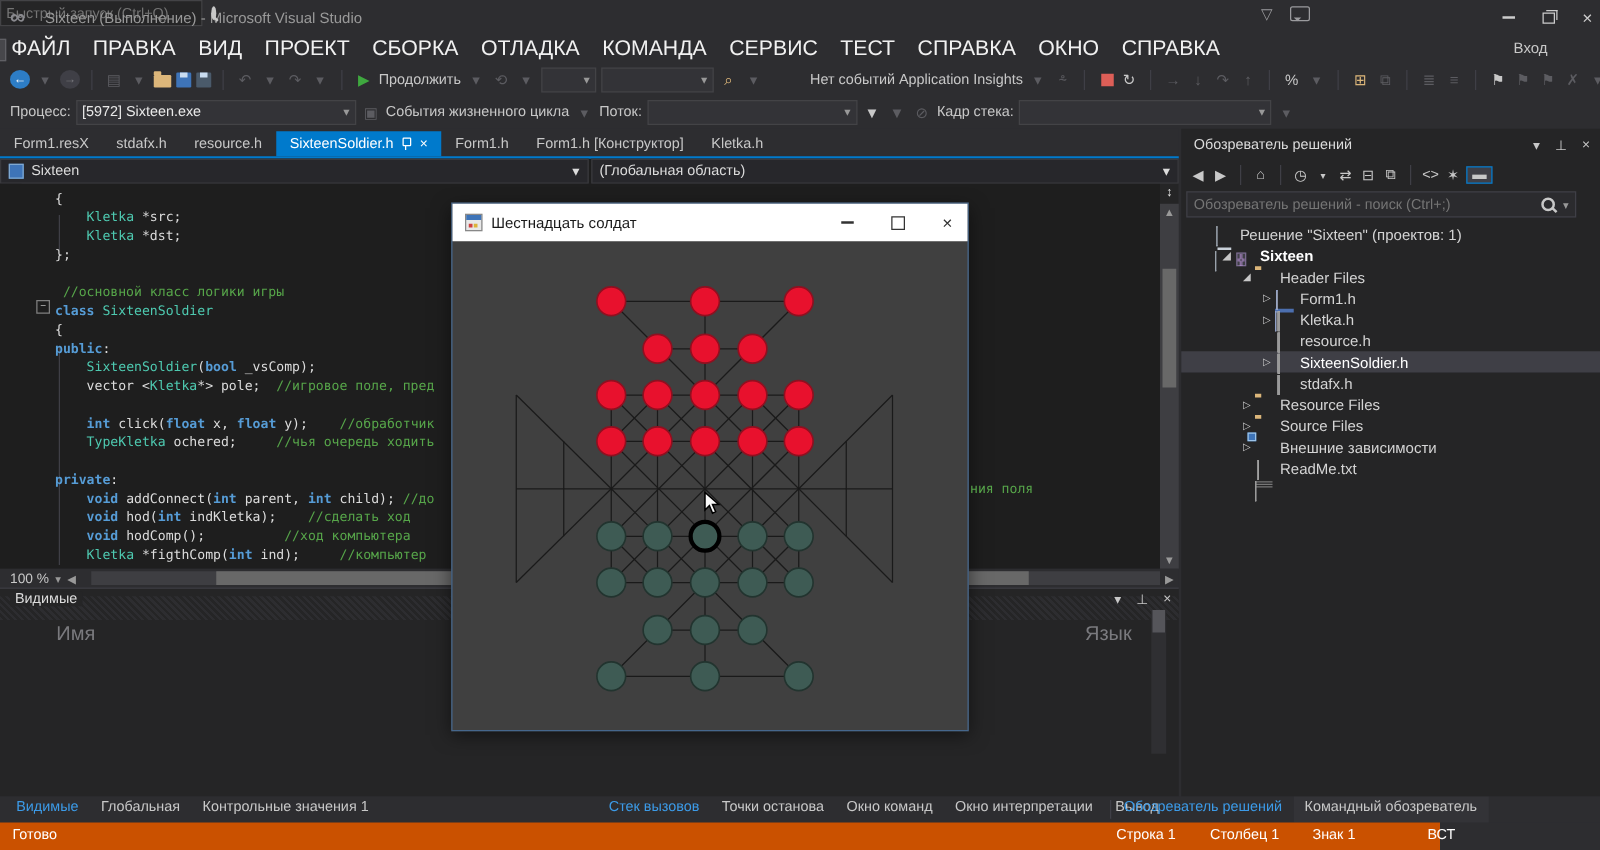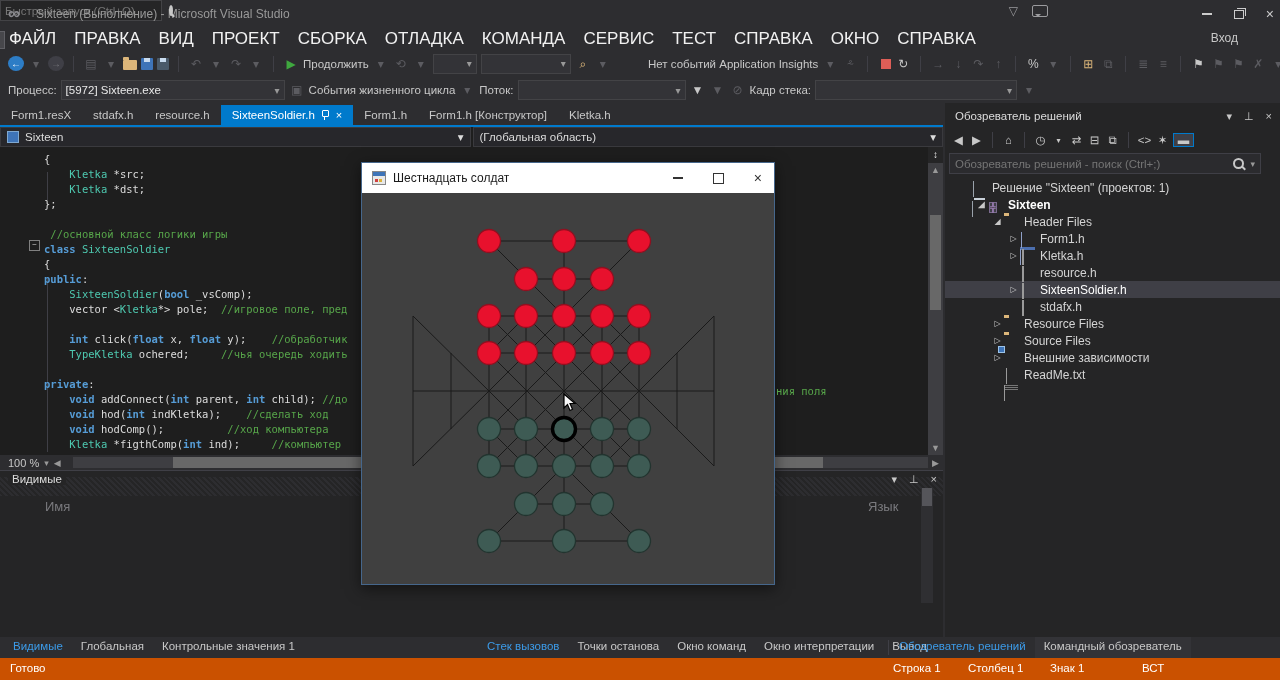--- a/index.html
+++ b/index.html
@@ -85,34 +85,34 @@
   #zoomctl{margin-left:8px;color:#C8C8C8;font-size:11px;display:flex;gap:5px;align-items:center;}
   #htrack{margin-left:12px;flex:1;height:11px;background:#3E3E42;position:relative;}
   #hthumb{position:absolute;left:100px;top:0;width:650px;height:11px;background:#686868;}
 
   
   #watch{left:0;top:470px;width:943px;height:167px;background:#252526;border-top:1px solid #3F3F46;}
   #watch-header{position:absolute;left:0;top:6px;width:943px;height:19px;
      background:repeating-linear-gradient(45deg,#2D2D30 0 2px,#252526 2px 4px);}
   #watch-title{position:absolute;left:8px;top:2px;color:#DCDCDC;font-size:11.5px;background:#252526;padding:0 4px;}
   #watch-icons{position:absolute;right:6px;top:2px;display:flex;gap:12px;color:#C8C8C8;font-size:11px;}
-  .colhead{position:absolute;top:28px;color:#7A7A7E;font-size:13px;}
+  .colhead{position:absolute;top:28px;color:#7A7A7E;font-size:16px;}
   #watch-scroll{position:absolute;right:10px;top:17px;width:12px;height:115px;background:#2F2F32;}
   #watch-thumb{position:absolute;left:1px;top:0;width:10px;height:18px;background:#55555A;}
 
   
   #bottomtabs{left:0;top:637px;width:1280px;height:21px;background:#2D2D30;font-size:11.5px;}
   .btabs{position:absolute;top:0;height:21px;display:flex;}
   .btab{padding:3px 9px;color:#C8C8C8;white-space:nowrap;}
   .btab.active{color:#3C9BE8;}
   .btab.boxed{background:#333337;}
   #btdiv{position:absolute;left:888px;top:3px;height:15px;width:1px;background:#3F3F46;}
 
   
-  #statusbar{left:0;top:658px;width:1280px;height:22px;background:#CA5100;color:#fff;font-size:11.5px;}
+  #statusbar{left:0;top:658px;width:1152px;height:22px;background:#CA5100;color:#fff;font-size:11.5px;}
   .sbitem{position:absolute;top:4px;}
 
   
   #sepanel{left:945px;top:103px;width:335px;height:534px;background:#252526;}
   #se-title{position:absolute;left:10px;top:7px;color:#DCDCDC;font-size:11.5px;}
   #se-winicons{position:absolute;right:8px;top:7px;display:flex;gap:12px;color:#C8C8C8;font-size:11px;}
   #se-toolbar{position:absolute;left:6px;top:26px;height:22px;display:flex;align-items:center;gap:3px;color:#C8C8C8;}
   .seti{font-size:11.5px;min-width:15px;text-align:center;}
   .seti.sel{border:1px solid #007ACC;background:#3F3F46;padding:0 2px;}
   #se-search{position:absolute;left:4px;top:50px;width:310px;height:19px;background:#2B2B2E;border:1px solid #3F3F46;display:flex;align-items:center;}

